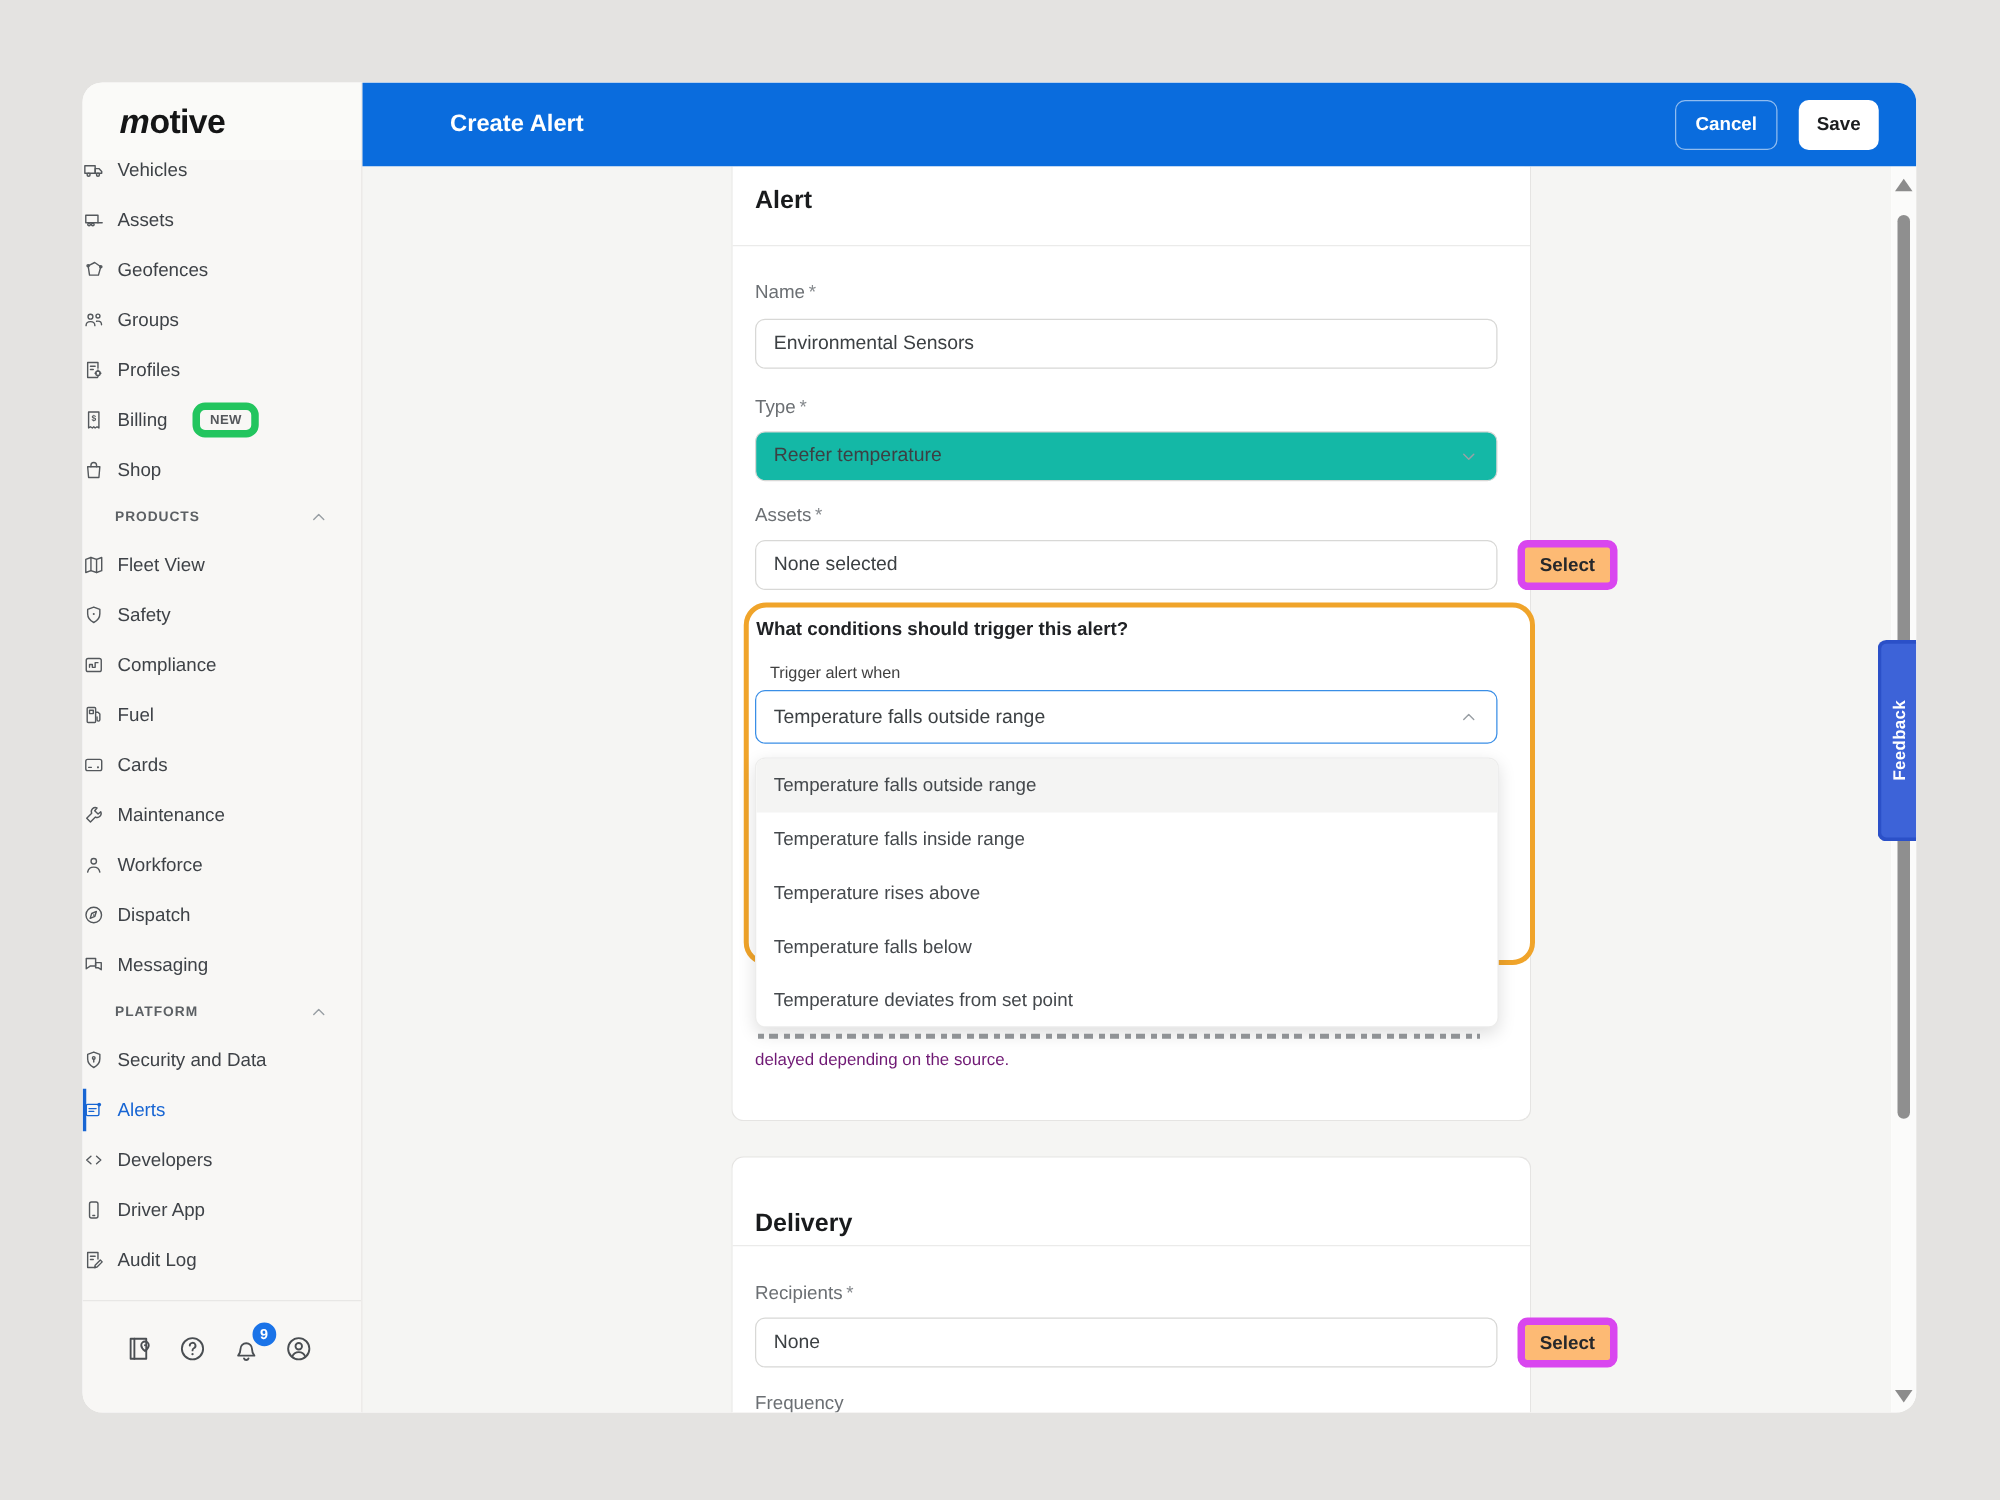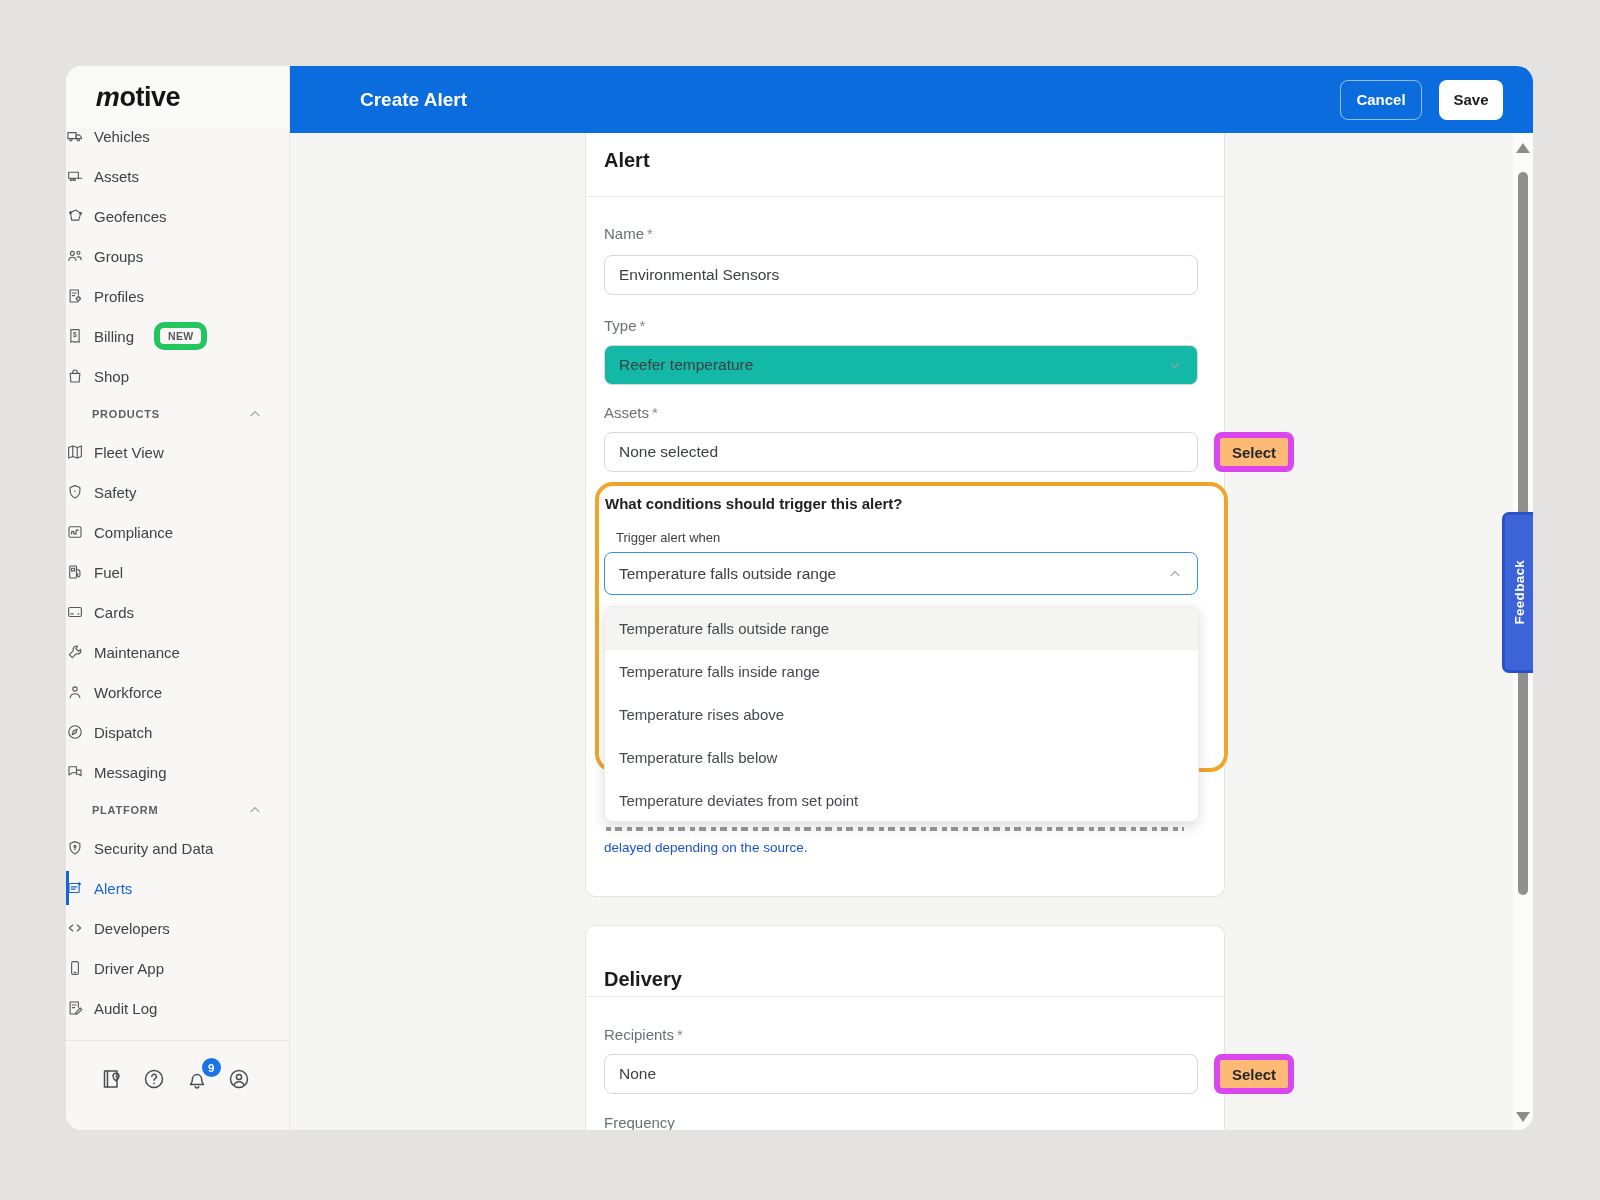--- a/index.html
+++ b/index.html
@@ -79,21 +79,21 @@
   .q-sub { position:absolute; left:6px; top:44px; font-size:13px; color:#404040;margin-left:11px; }
   .focus-select { position:absolute; left:5px; top:66px; width:594px; height:43px; background:#fff;
     border:1.5px solid #3a8ee6; border-radius:8px; display:flex; align-items:center; justify-content:space-between;
     padding:0 14px; font-size:15.5px; color:#3c4043; cursor:pointer; }
   .dropdown-panel { position:absolute; left:5px; top:120px; width:595px; height:216px; background:#fff;
     border:1px solid #ececeb; border-radius:8px; box-shadow:0 5px 14px rgba(0,0,0,0.13); overflow:hidden; }
   .dd-option { height:43px; display:flex; align-items:center; padding:0 14px; font-size:15px; color:#44484c; cursor:pointer; }
   .dd-option.selected { background:#f4f4f3; }
   .clipped-line { position:absolute; left:7px; top:341px; width:578px; height:4px; opacity:0.75;
     background:repeating-linear-gradient(90deg,#6f7377 0 5px, transparent 5px 9px, #6f7377 9px 16px, transparent 16px 21px); }
-  .note-text { position:absolute; left:18px; top:707px; font-size:13.5px; color:#1d4ed8; }
+  .note-text { position:absolute; left:18px; top:707px; font-size:13.5px; color:#701a75; }
 
   
   .scroll-gutter { position:absolute; right:0; top:67px; bottom:0; width:20px; background:#fbfbfa; z-index:4; }
   .scroll-up { position:absolute; top:10px; left:3px; width:0; height:0;
     border-left:7px solid transparent; border-right:7px solid transparent; border-bottom:10px solid #8c8c8c; cursor:pointer; }
   .scroll-thumb { position:absolute; top:39px; left:5px; width:10px; height:723px; background:#8f8f8f; border-radius:5px; cursor:grab; }
   .scroll-down { position:absolute; bottom:8px; left:3px; width:0; height:0;
     border-left:7px solid transparent; border-right:7px solid transparent; border-top:10px solid #8c8c8c; cursor:pointer; }
 
   

